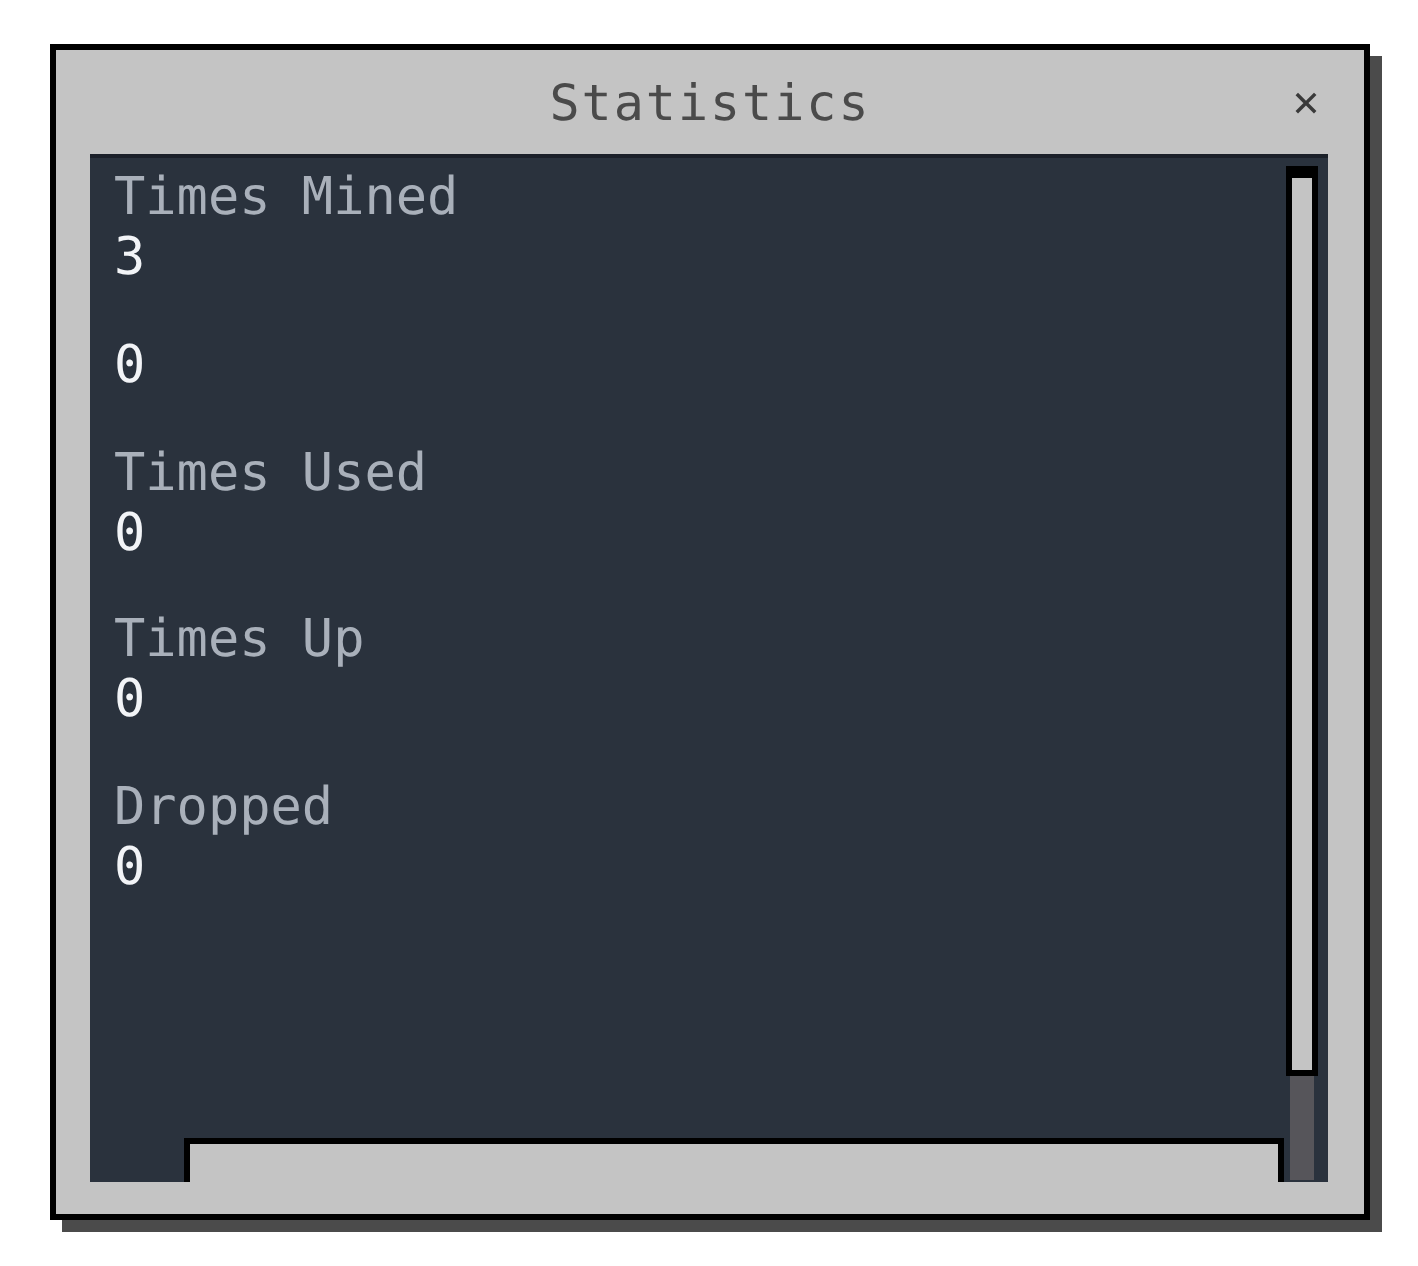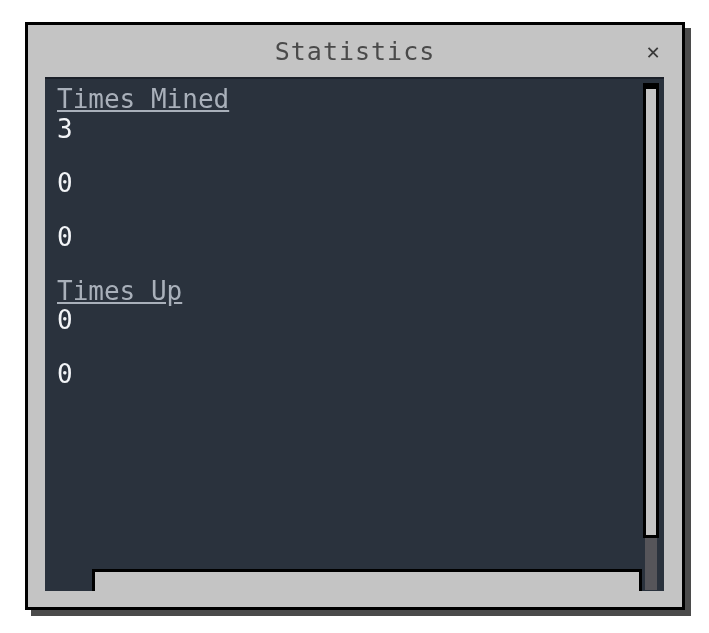--- a/index.html
+++ b/index.html
@@ -76,21 +76,20 @@
     left:12px; top:6px;
     width:560px;
   }
   .stat-row{ margin-bottom:24px; }
   .stat-label{
     font-size:26px;
     color:#a9b0ba;
     line-height:1.15;
     letter-spacing:0px;
     white-space:nowrap;
-    text-decoration:underline;
   }
   .stat-value{
     font-size:26px;
     color:#f2f4f7;
     line-height:1.15;
     letter-spacing:0px;
   }
 
   
   #scrollbar-track{
@@ -158,29 +157,31 @@
       <div class="stat-row">
         <div class="stat-label">Times Mined</div>
         <div class="stat-value">3</div>
       </div>
 
       <div class="stat-row">
         <div class="stat-value">0</div>
       </div>
 
       <div class="stat-row">
+        <div class="stat-label">Times Used</div>
         <div class="stat-value">0</div>
       </div>
 
       <div class="stat-row">
         <div class="stat-label">Times Up</div>
         <div class="stat-value">0</div>
       </div>
 
       <div class="stat-row">
+        <div class="stat-label">Dropped</div>
         <div class="stat-value">0</div>
       </div>
 
     </div>
 
     <div id="bottom-button">
       
     </div>
 
     <div id="scrollbar-track">

